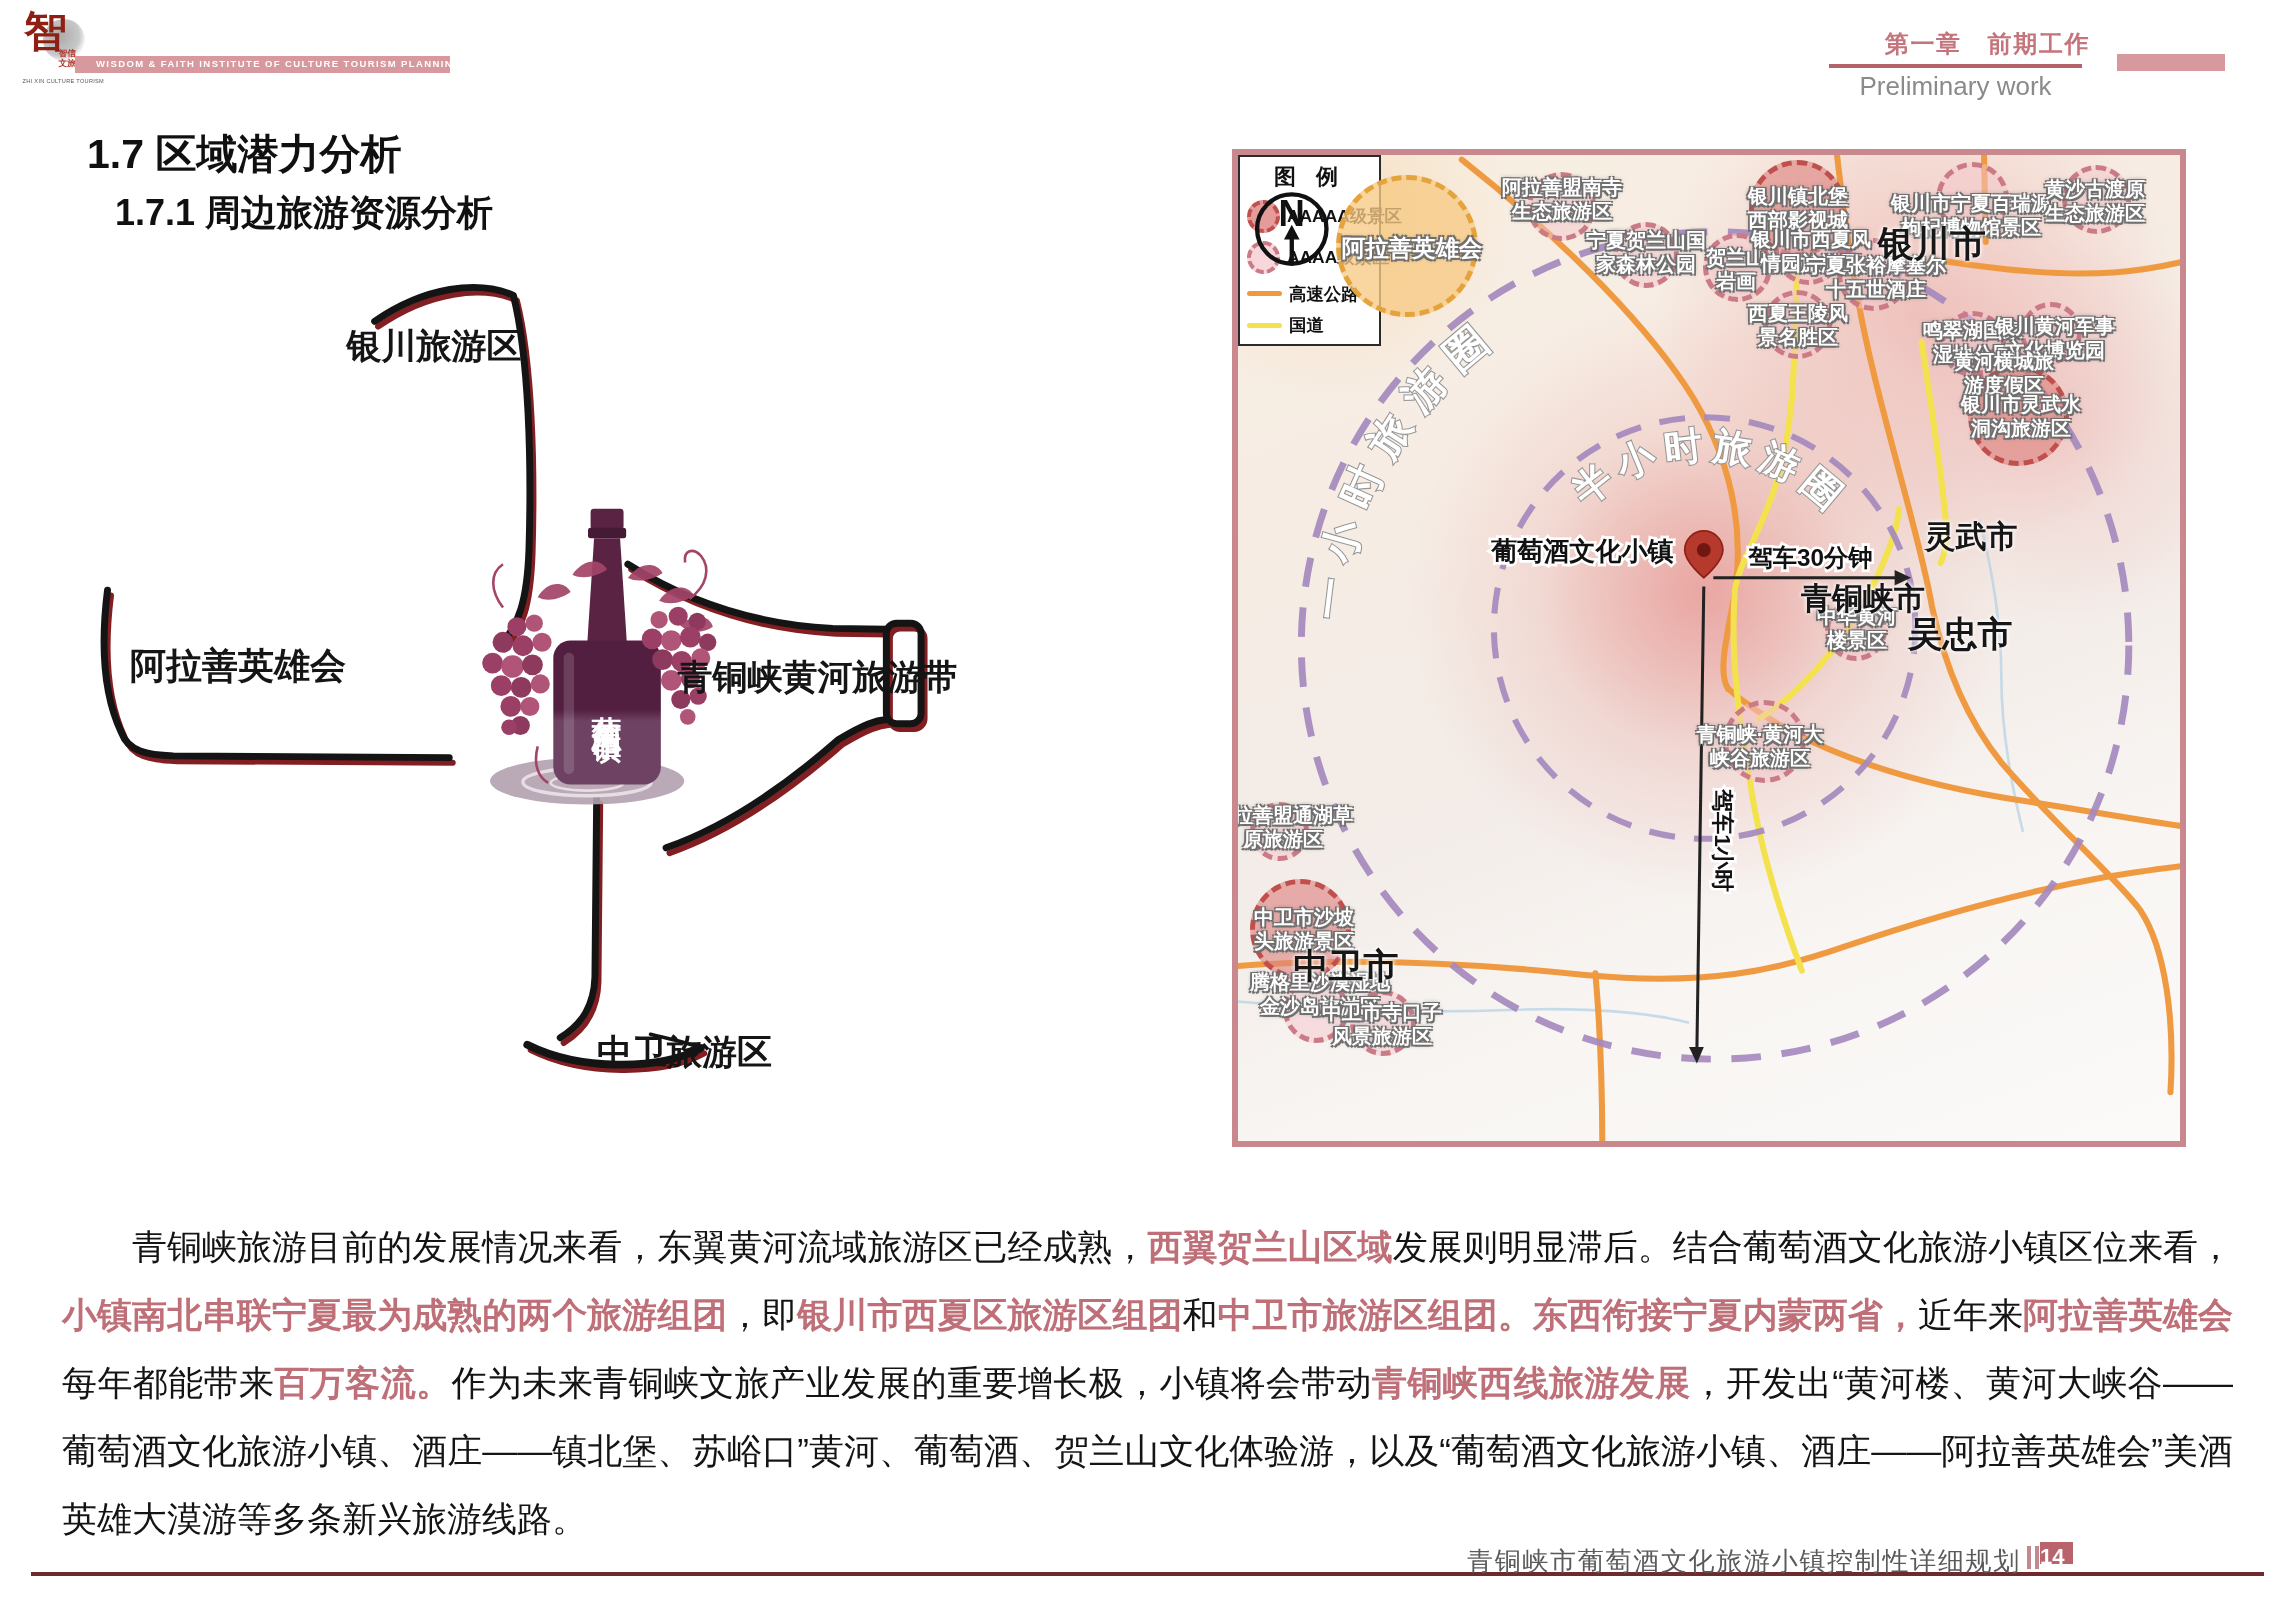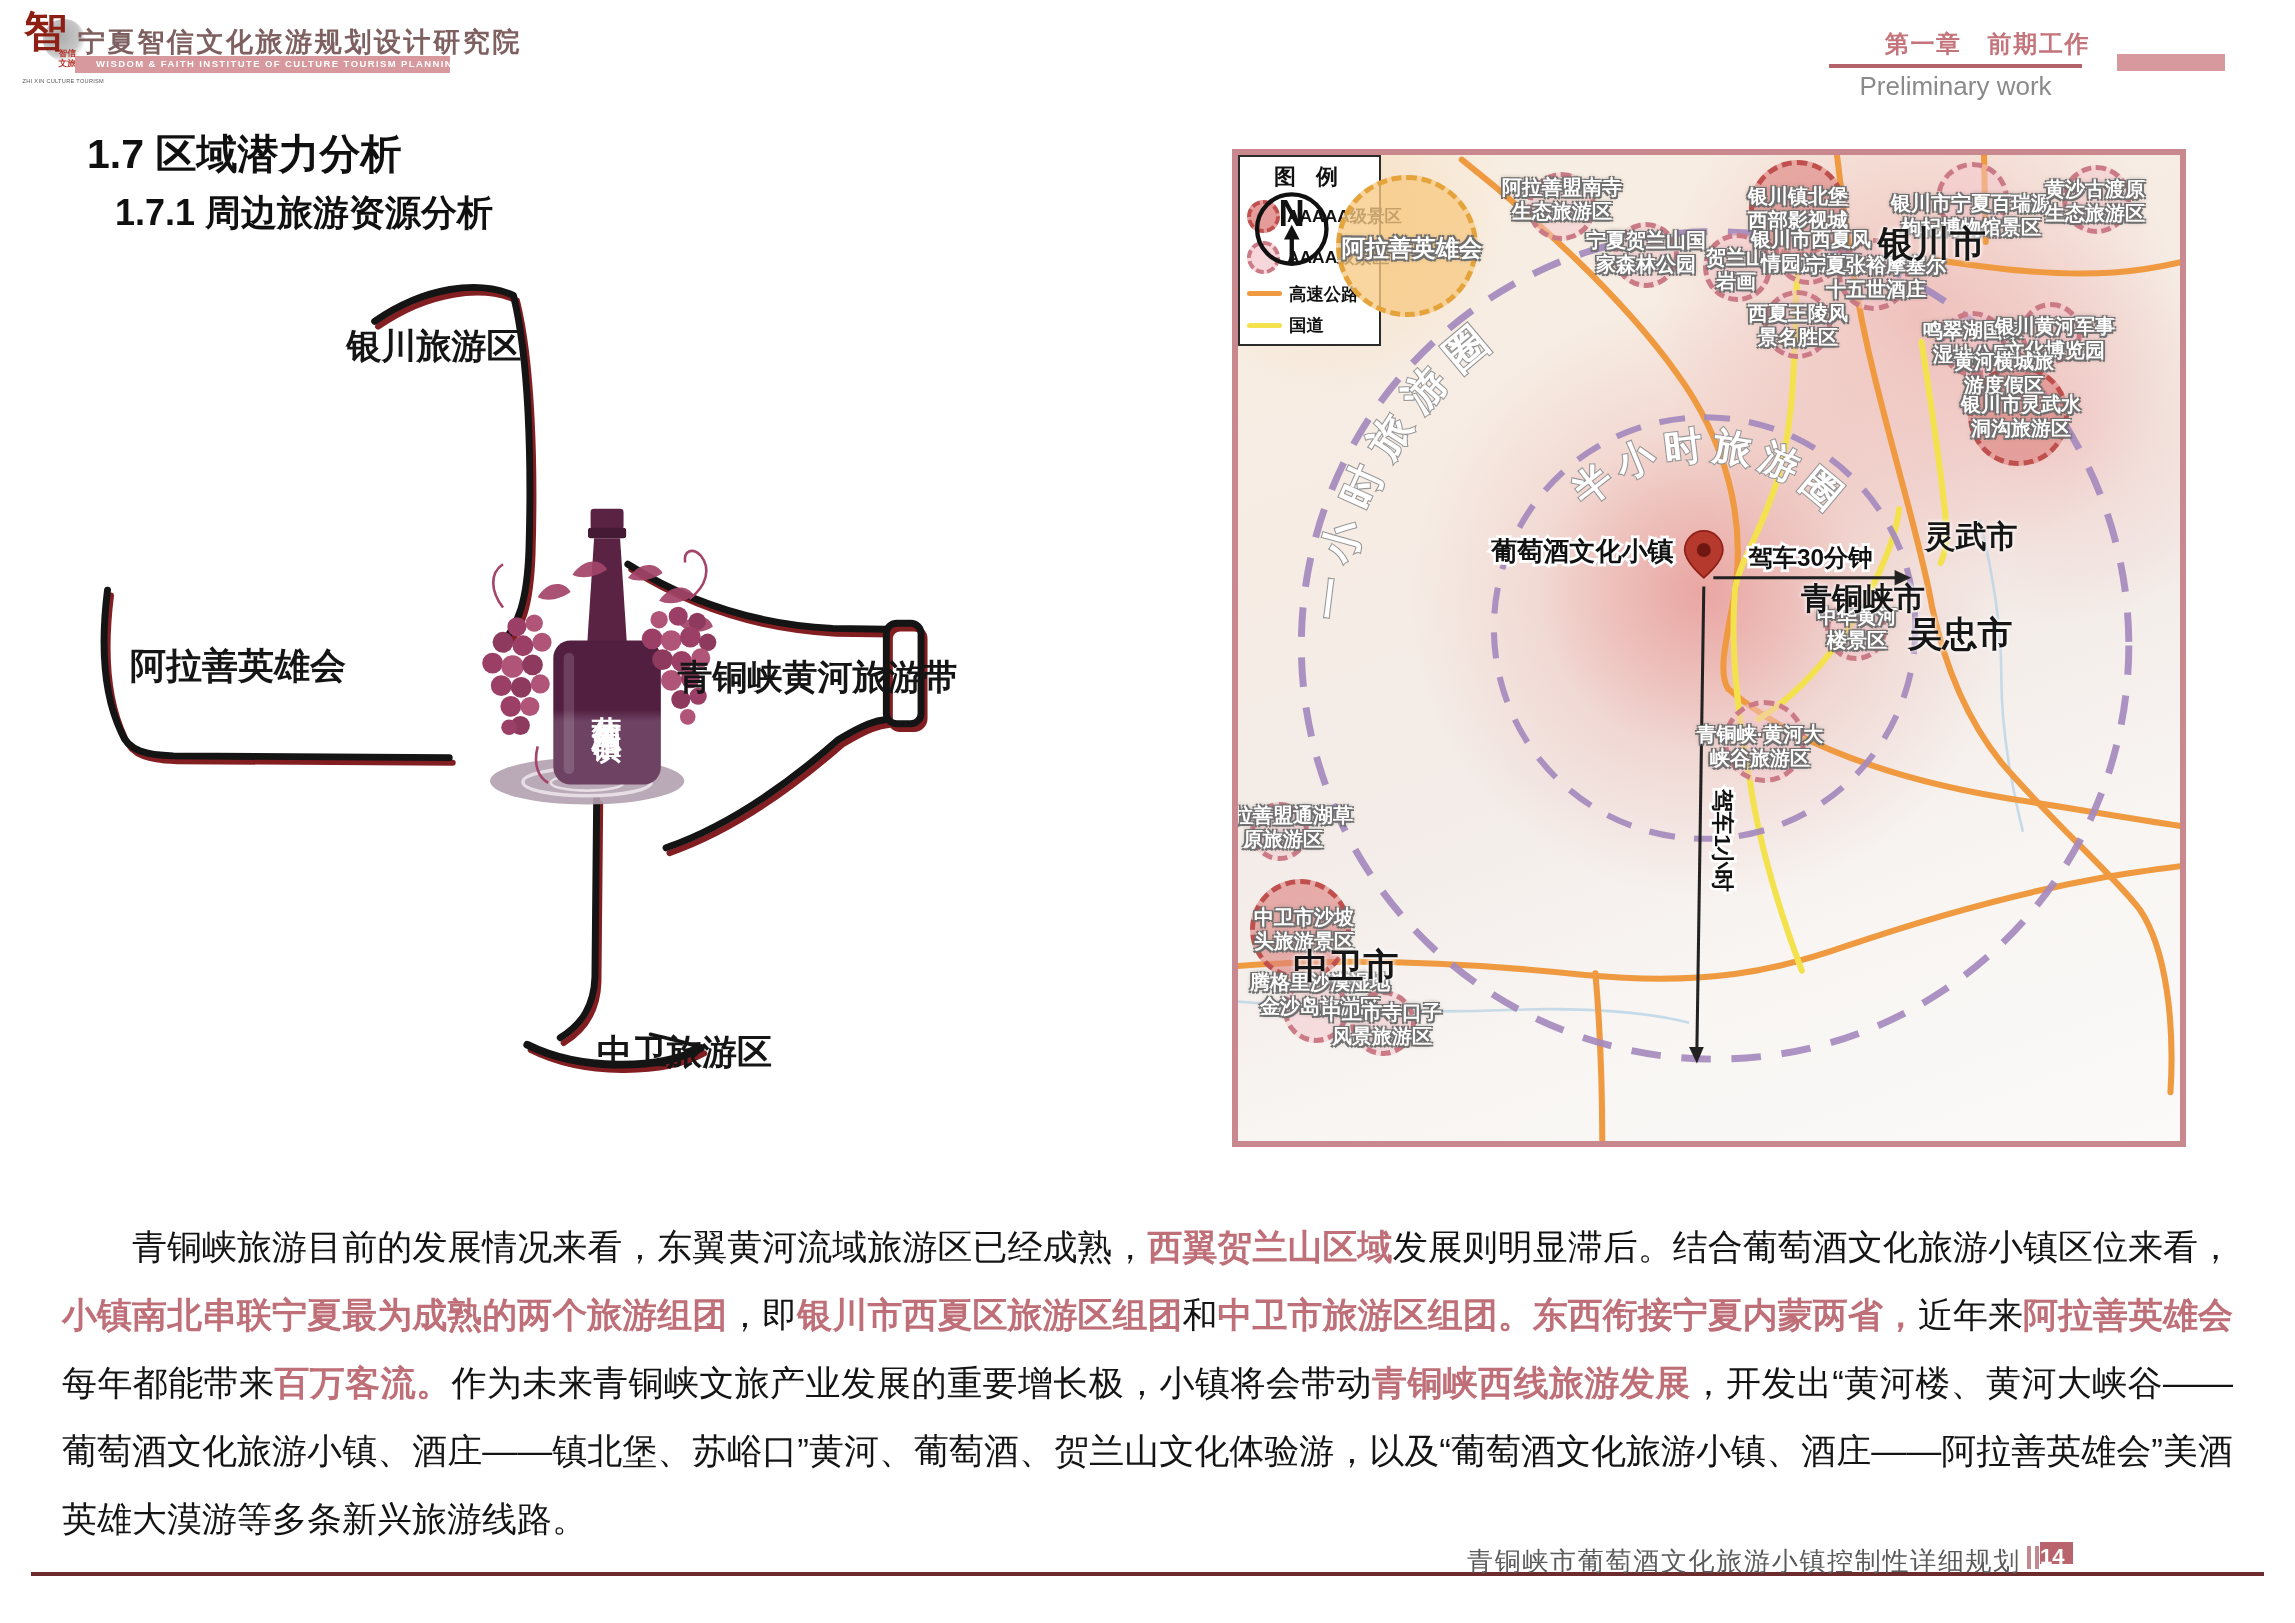--- a/index.html
+++ b/index.html
@@ -85,21 +85,20 @@
 </head>
 <body>
 
 <div class="page">
 
   <div class="abs logo-ink"></div>
   <div class="abs logo-char">智</div>
   <div class="abs logo-sub">智信
 文旅</div>
   <div class="abs logo-en">ZHI XIN CULTURE TOURISM</div>
-  <div class="abs company-cn">宁夏智信文化旅游规划设计研究院</div>
   <div class="abs band">
       <span>WISDOM &amp; FAITH INSTITUTE OF CULTURE TOURISM PLANNING AND</span>
     </div>
   <div class="abs chapter-cn">第一章　前期工作</div>
   <div class="abs chapter-line"></div>
   <div class="abs chapter-en">Preliminary work</div>
   <div class="abs corner-bar"></div>
 
   <div class="abs title-main">1.7 区域潜力分析</div>
   <div class="abs title-sub">1.7.1 周边旅游资源分析</div>

